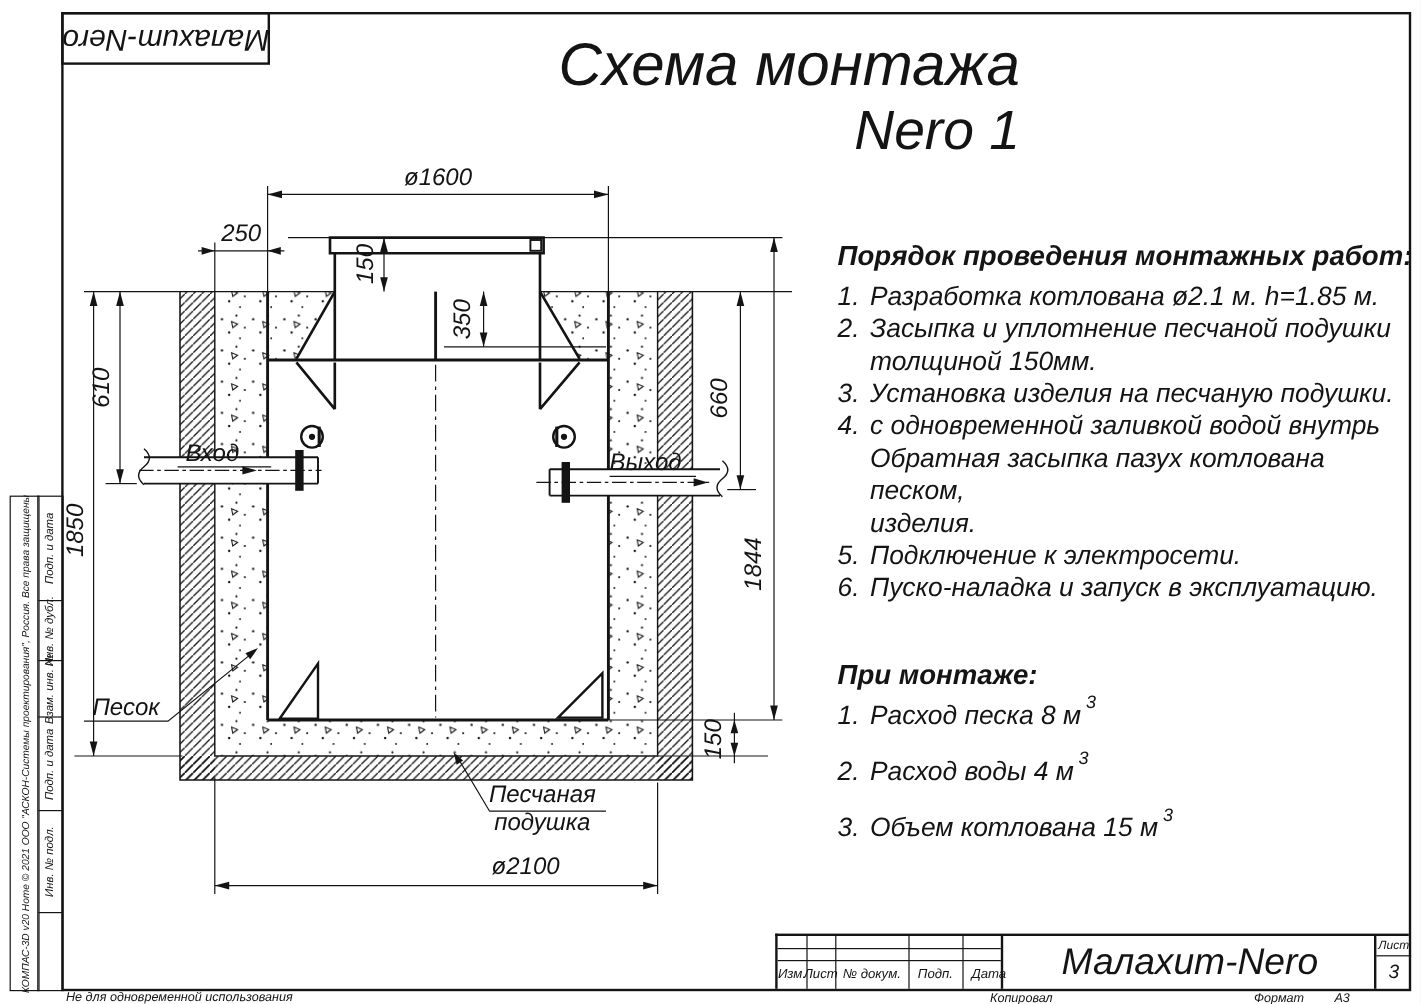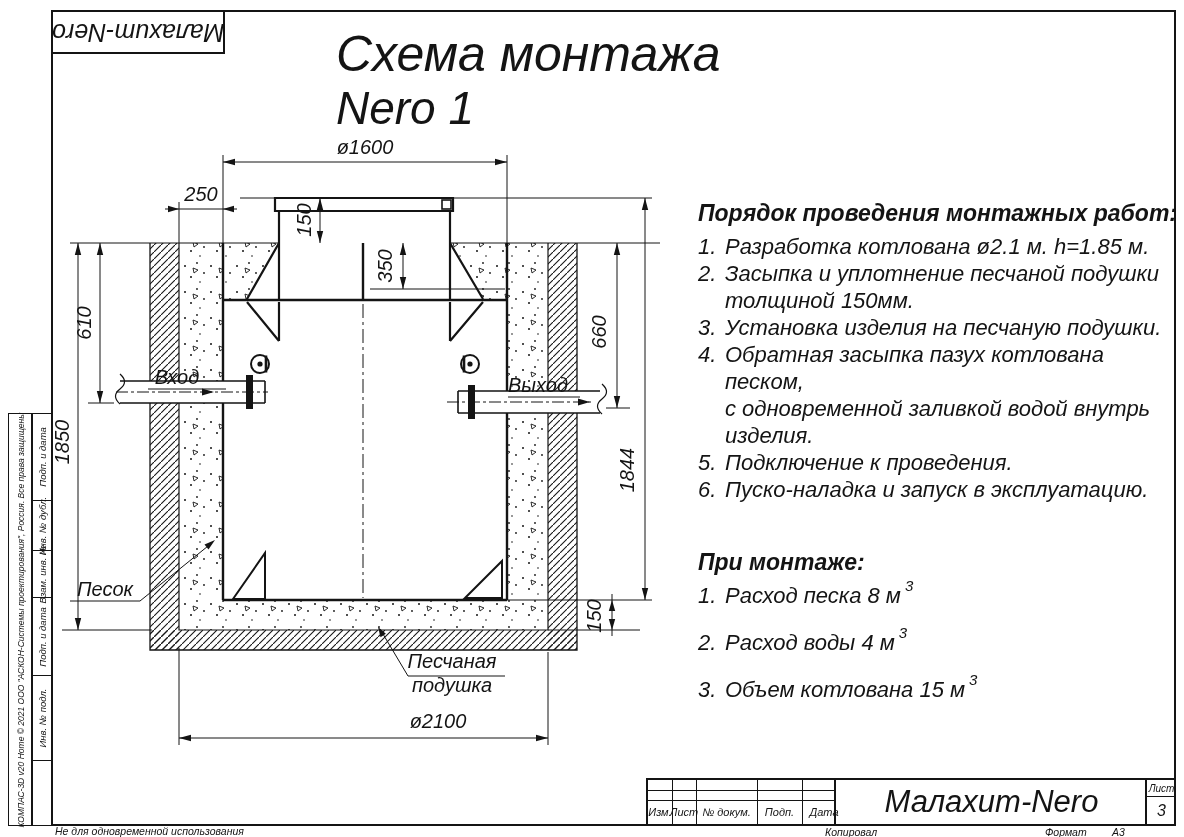--- a/index.html
+++ b/index.html
@@ -5,21 +5,21 @@
   html,body{margin:0;padding:0;background:#e8e8e8;}
   .page{position:relative;width:1184px;height:837px;background:#ffffff;overflow:hidden;
         font-family:"Liberation Sans",sans-serif;color:#141414;}
   .abs{position:absolute;}
   
   .frame{position:absolute;left:51px;top:10px;width:1121px;height:812px;border:2px solid #141414;}
   .logo-box{position:absolute;left:51px;top:10px;width:170px;height:40px;border:2px solid #141414;
             display:flex;align-items:center;justify-content:center;}
   .logo-box span{display:block;transform:rotate(180deg);font-style:italic;font-size:25px;white-space:nowrap;}
   
-  .title{position:absolute;left:336px;top:26px;width:530px;text-align:left;font-style:italic;}
+  .title{position:absolute;left:320px;top:26px;width:530px;text-align:right;font-style:italic;}
   .title .t1{font-size:50px;line-height:56px;}
   .title .t2{font-size:46px;line-height:52px;}
   
   .rtext{position:absolute;left:698px;top:200px;width:468px;font-style:italic;font-size:22px;line-height:27px;}
   .rtext .hd{font-weight:bold;font-size:23px;margin-bottom:6px;white-space:nowrap;}
   .step{display:flex;}
   .step .num{width:27px;flex:0 0 27px;}
   .hd2{margin-top:46px;}
   .mlist .mitem{display:flex;align-items:flex-start;height:45px;margin-top:2px;}
   .mlist .num{width:27px;flex:0 0 27px;}
@@ -240,29 +240,29 @@
         </div>
         <div class="step">
           <span class="num">3.</span>
           <span class="stext">
             <div>Установка изделия на песчаную подушки.</div>
           </span>
         </div>
         <div class="step">
           <span class="num">4.</span>
           <span class="stext">
+            <div>с одновременной заливкой водой внутрь</div>
             <div>Обратная засыпка пазух котлована песком,</div>
-            <div>с одновременной заливкой водой внутрь</div>
             <div>изделия.</div>
           </span>
         </div>
         <div class="step">
           <span class="num">5.</span>
           <span class="stext">
-            <div>Подключение к проведения.</div>
+            <div>Подключение к электросети.</div>
           </span>
         </div>
         <div class="step">
           <span class="num">6.</span>
           <span class="stext">
             <div>Пуско-наладка и запуск в эксплуатацию.</div>
           </span>
         </div>
       </div>
     <div class="hd hd2">При монтаже:</div>

